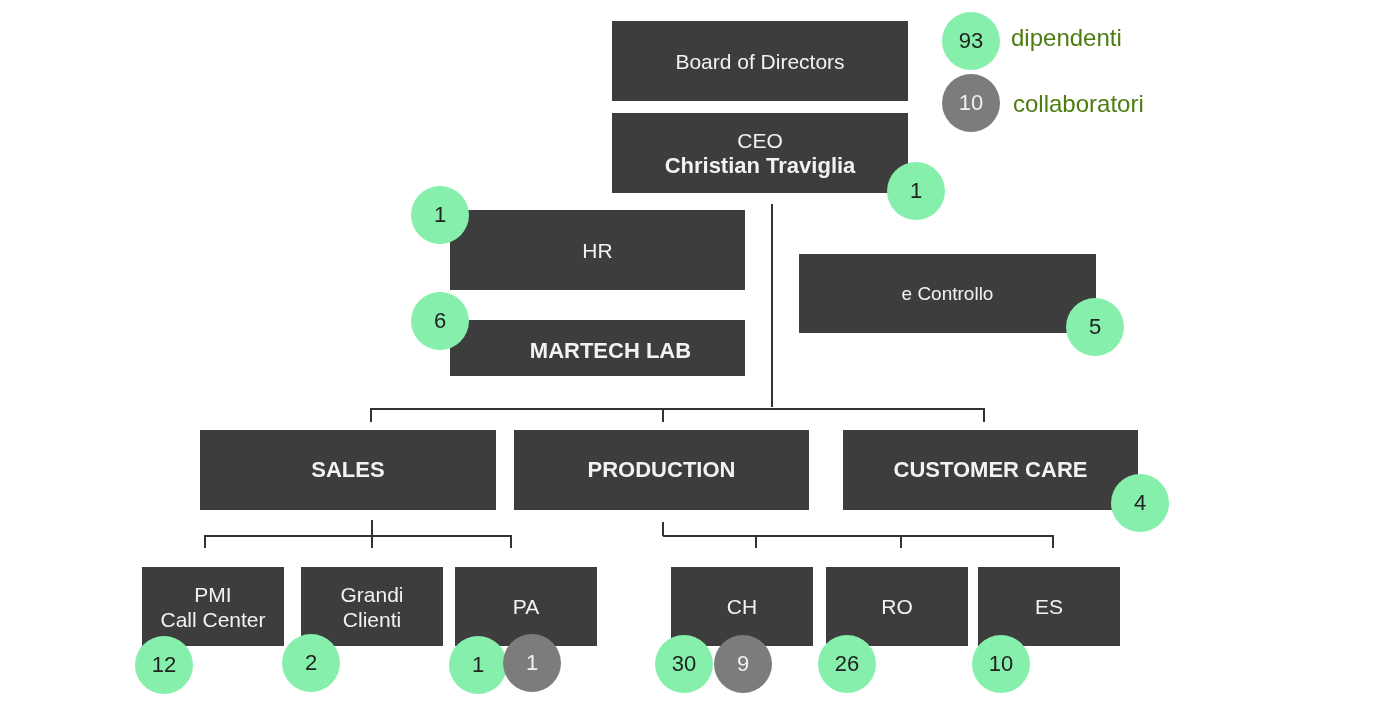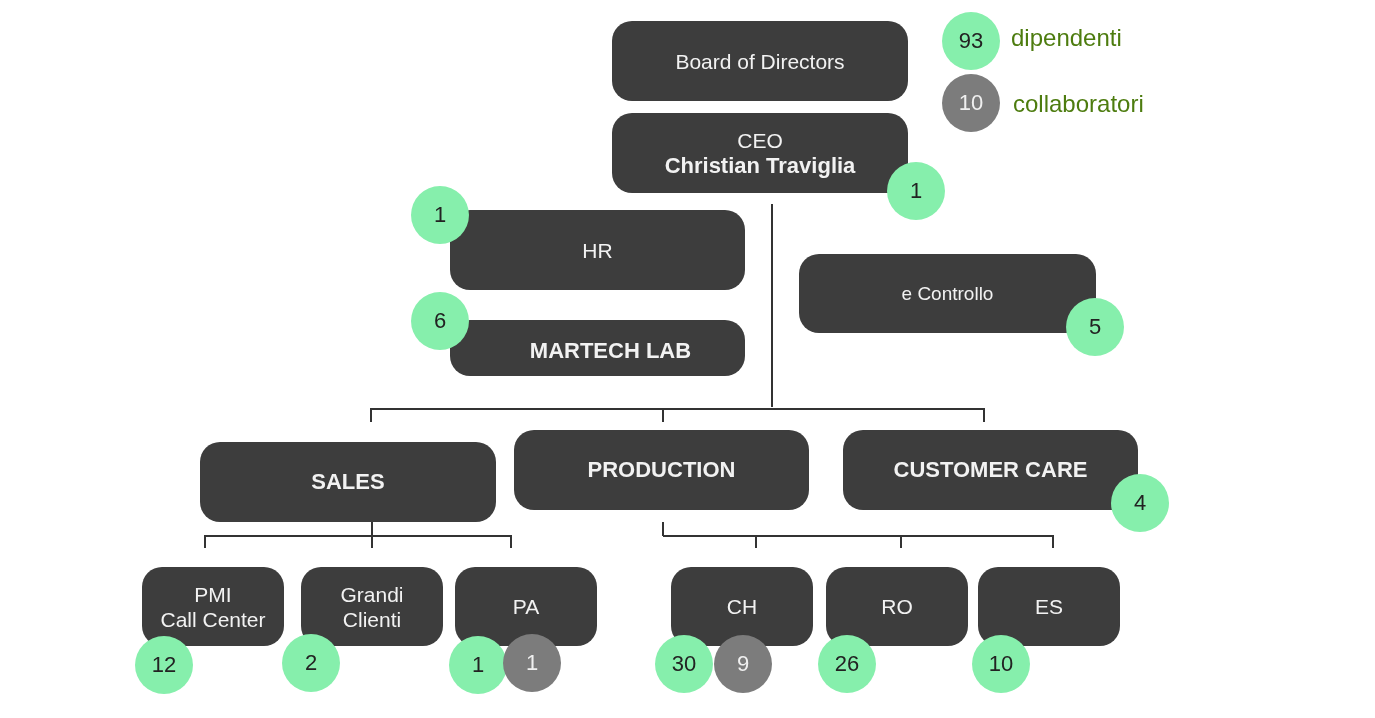--- a/index.html
+++ b/index.html
@@ -1,17 +1,17 @@
 <!DOCTYPE html>
 <html><head>
 <meta charset="utf-8">
 <style>
   html, body { margin:0; padding:0; background:#ffffff; }
   body { width:1375px; height:718px; position:relative; overflow:hidden; font-family:"Liberation Sans", sans-serif; }
-  .box { position:absolute; background:#3d3d3d; color:#f2f2f2; border-radius:20px; display:flex; flex-direction:column; align-items:center; justify-content:center; text-align:left; box-sizing:border-box; }
+  .box { position:absolute; background:#3d3d3d; color:#f2f2f2; border-radius:0; display:flex; flex-direction:column; align-items:center; justify-content:center; text-align:left; box-sizing:border-box; }
   .t-reg { font-size:21px; line-height:25px; }
   .t-bold { font-size:22px; font-weight:bold; line-height:26px; }
   .t-small { font-size:19px; line-height:24px; }
   .circle { position:absolute; width:58px; height:58px; border-radius:50%; display:flex; align-items:center; justify-content:center; font-size:22px; color:#222; }
   .emp { background:#86efac; }
   .col { background:#7c7c7c; color:#f0f0f0; }
   .legend-label { position:absolute; font-size:24px; color:#4d7c0f; }
   svg.lines { position:absolute; left:0; top:0; }
 </style>
 </head>
@@ -54,21 +54,21 @@
 <div class="box t-bold" style="left:450px;top:320px;width:295px;height:56px;padding-left:26px;padding-top:6px;">
   <span>MARTECH LAB</span>
 </div>
 <div class="circle emp" style="left:411px;top:292px;">6</div>
 
 <div class="box t-small" style="left:799px;top:254px;width:297px;height:79px;">
   <span>e Controllo</span>
 </div>
 <div class="circle emp" style="left:1066px;top:298px;">5</div>
 
-<div class="box t-bold" style="left:200px;top:442px;width:296px;height:80px;">
+<div class="box t-bold" style="left:200px;top:430px;width:296px;height:80px;">
   <span>SALES</span>
 </div>
 <div class="box t-bold" style="left:514px;top:430px;width:295px;height:80px;">
   <span>PRODUCTION</span>
 </div>
 <div class="box t-bold" style="left:843px;top:430px;width:295px;height:80px;">
   <span>CUSTOMER CARE</span>
 </div>
 <div class="circle emp" style="left:1111px;top:474px;">4</div>
 

